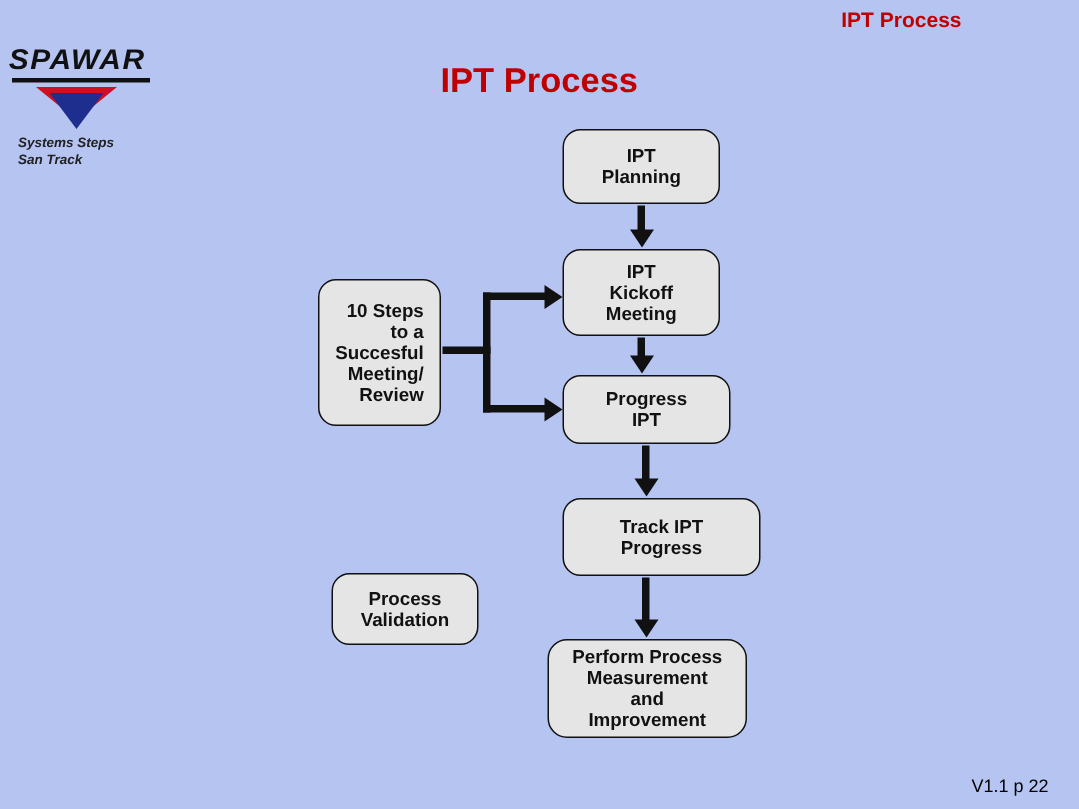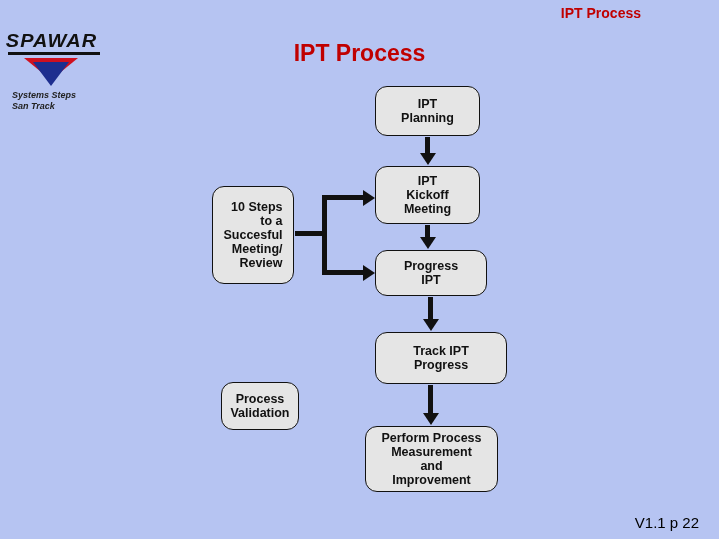--- a/index.html
+++ b/index.html
@@ -100,21 +100,21 @@
     font-size: 23px;
     font-weight: bold;
     color: #c00000;
   }
 
   
   .footer {
     position: absolute;
     right: 20px;
     bottom: 8px;
-    font-size: 15px;
+    font-size: 12px;
     color: #000000;
   }
 
   
   .box {
     position: absolute;
     background: #e5e5e5;
     border: 1.5px solid #111111;
     border-radius: 12px;
     box-sizing: border-box;
@@ -128,22 +128,22 @@
     line-height: 14px;
     white-space: pre-line;
     padding: 2px;
   }
 
   #box-planning  { left: 375px; top: 86px;  width: 105px; height: 50px; }
   #box-kickoff   { left: 375px; top: 166px; width: 105px; height: 58px; }
   #box-steps     { left: 212px; top: 186px; width: 82px;  height: 98px; text-align: right; }
   #box-implement { left: 375px; top: 250px; width: 112px; height: 46px; }
   #box-track     { left: 375px; top: 332px; width: 132px; height: 52px; }
-  #box-validation{ left: 221px; top: 382px; width: 78px;  height: 48px; }
-  #box-perform   { left: 365px; top: 426px; width: 133px; height: 66px; }
+  #box-validation{ left: 221px; top: 382px; width: 98px;  height: 48px; }
+  #box-perform   { left: 365px; top: 426px; width: 133px; height: 66px; border-radius: 13px; }
 
   
   .arrow-v {
     position: absolute;
     width: 5px;
     background: #111111;
   }
   .arrow-v .head {
     position: absolute;
     left: -5.5px;

